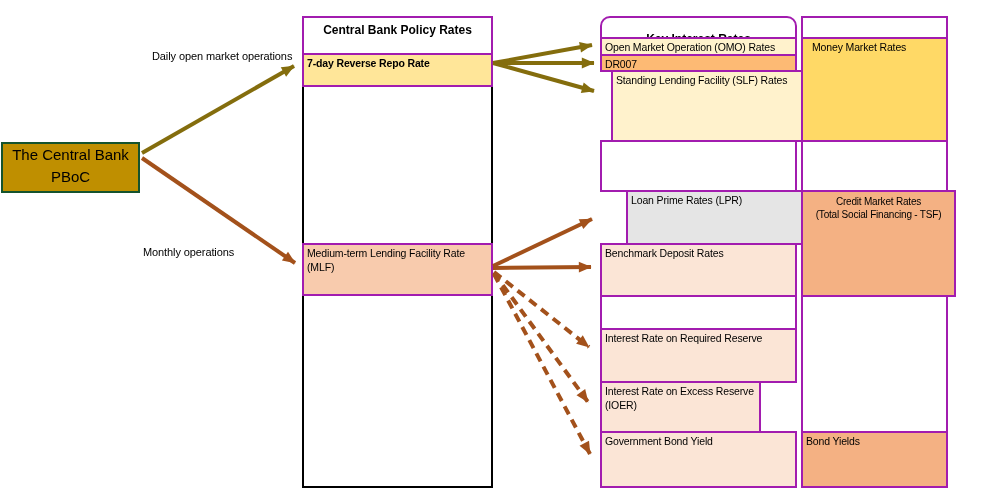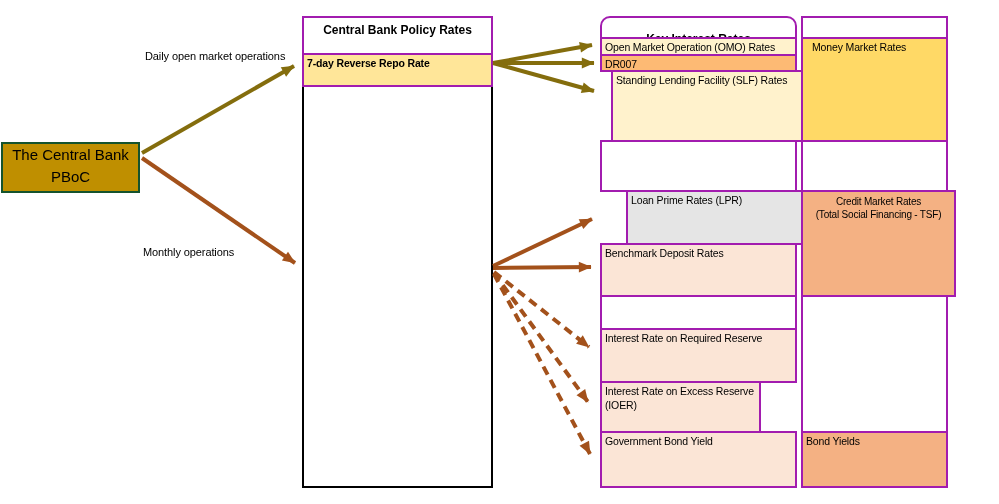--- a/index.html
+++ b/index.html
@@ -27,26 +27,27 @@
 </head>
 <body>
 
 <div id="canvas">
 
   <div id="pboc" style="background-color: rgb(191, 143, 0);">
     <span>The Central Bank</span>
     <span>PBoC</span>
   </div>
 
-  <div class="flow-label" style="left:145px;top:50px;">Daily open market operations</div>
+  <div class="flow-label" style="left:152px;top:50px;">Daily open market operations</div>
   <div class="flow-label" style="left:143px;top:246px;">Monthly operations</div>
 
   <div class="outer" style="left:302px;top:16px;width:191px;height:472px;"></div>
   <div class="cell hdr" style="left:302px;top:16px;width:191px;height:39px;">Central Bank Policy Rates</div>
   <div class="cell" style="left: 302px; top: 53px; width: 191px; height: 34px; background-color: rgb(255, 230, 153); font-weight: bold;">7-day Reverse Repo Rate</div>
+  <div class="cell" style="left: 302px; top: 243px; width: 191px; height: 53px; background-color: rgb(248, 203, 173);">Medium-term Lending Facility Rate (MLF)</div>
 
   <div class="cell hdr" style="left:600px;top:16px;width:197px;height:41px;padding-top:14px;border-radius:10px;">Key Interest Rates</div>
   <div class="cell" style="left: 600px; top: 37px; width: 197px; height: 19px; background-color: rgb(255, 242, 204);">Open Market Operation (OMO) Rates</div>
   <div class="cell" style="left: 600px; top: 54px; width: 197px; height: 18px; background-color: #fdba74;">DR007</div>
   <div class="cell" style="left: 600px; top: 70px; width: 197px; height: 72px; background-color: rgb(255, 242, 204); margin-left: 11px;">Standing Lending Facility (SLF) Rates</div>
   <div class="cell" style="left:600px;top:140px;width:197px;height:52px;"></div>
   <div class="cell" style="left: 626px; top: 190px; width: 197px; height: 55px; background-color: #e5e5e5;">Loan Prime Rates (LPR)</div>
   <div class="cell" style="left: 600px; top: 243px; width: 197px; height: 54px; background-color: rgb(251, 229, 214);">Benchmark Deposit Rates</div>
   <div class="cell" style="left:600px;top:295px;width:197px;height:35px;"></div>
   <div class="cell" style="left: 600px; top: 328px; width: 197px; height: 55px; background-color: rgb(251, 229, 214);">Interest Rate on Required Reserve</div>

